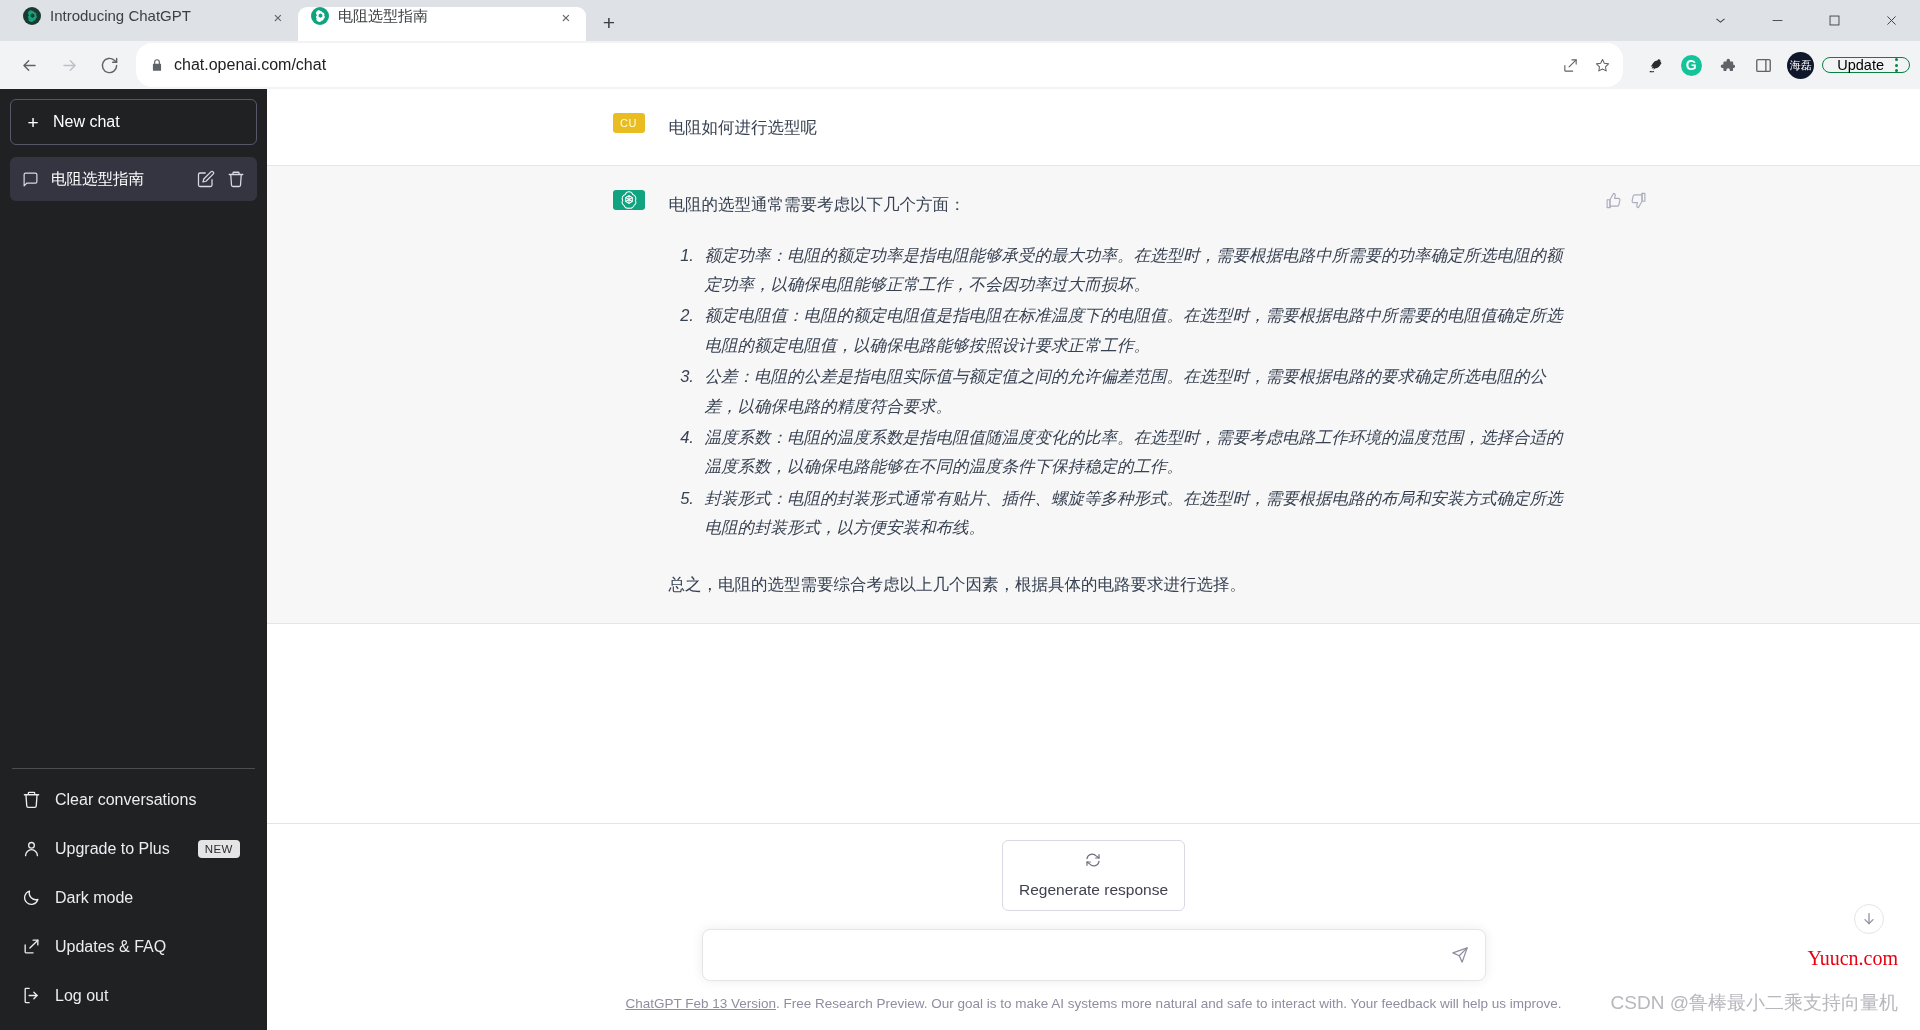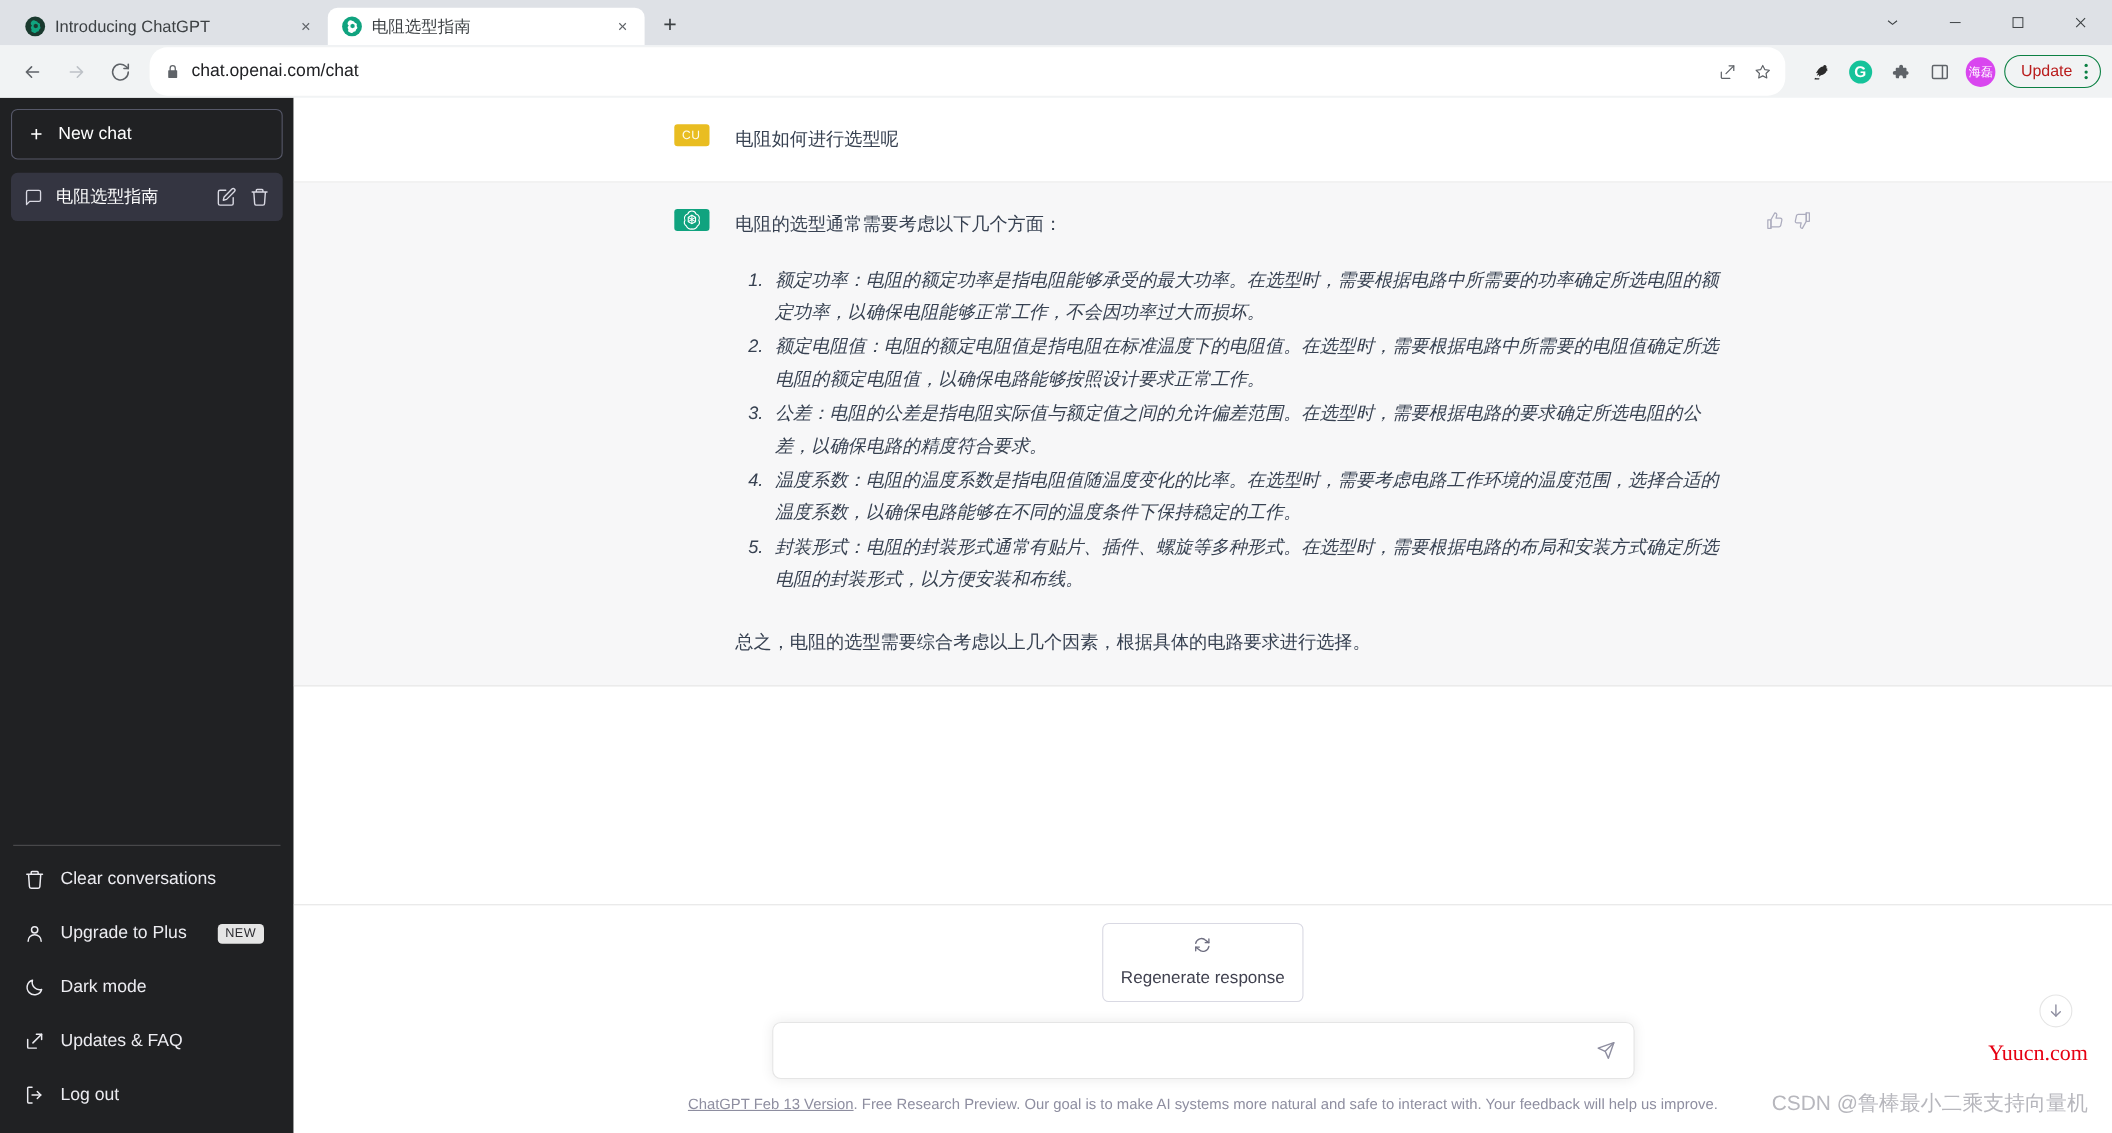--- a/index.html
+++ b/index.html
@@ -18,21 +18,20 @@
     background: #dee1e6;
     display: flex;
     align-items: flex-end;
     padding-left: 10px;
     position: relative;
     flex: 0 0 41px;
   }
   .tab {
     height: 34px;
     display: flex;
-    align-items: center;
     gap: 9px;
     padding: 0 10px 0 13px;
     border-radius: 9px 9px 0 0;
     font-size: 15px;
     color: #3c4043;
     position: relative;
     min-width: 180px;
     max-width: 300px;
   }
   .tab.inactive { background: transparent; color: #3c4043; width: 288px; }
@@ -118,29 +117,29 @@
   }
   .ext-btn svg { width: 19px; height: 19px; }
   .grammarly {
     width: 21px; height: 21px; border-radius: 50%;
     background: #15c39a; color: #fff;
     display: flex; align-items: center; justify-content: center;
     font-size: 14px; font-weight: bold; line-height: 1;
   }
   .profile-pill {
     width: 27px; height: 27px; border-radius: 50%;
-    background: #d946ef; color: #fff;
+    background: #0f172a; color: #fff;
     display: flex; align-items: center; justify-content: center;
     font-size: 11px; margin: 0 4px;
   }
   .update-btn {
-    height: 30px;
+    height: 16px;
     border: 1px solid #0b8043;
     border-radius: 15px;
-    color: #b91c1c;
+    color: #000000;
     display: flex; align-items: center;
     padding: 0 6px 0 14px;
     gap: 6px;
     font-size: 14.5px;
   }
   .kebab { display: flex; flex-direction: column; gap: 2.5px; align-items: center; padding: 0 5px; }
   .kebab i { width: 3px; height: 3px; border-radius: 50%; background: #0b8043; display: block; }
 
   
   .page { flex: 1 1 auto; display: flex; background: #fff; position: relative; }

